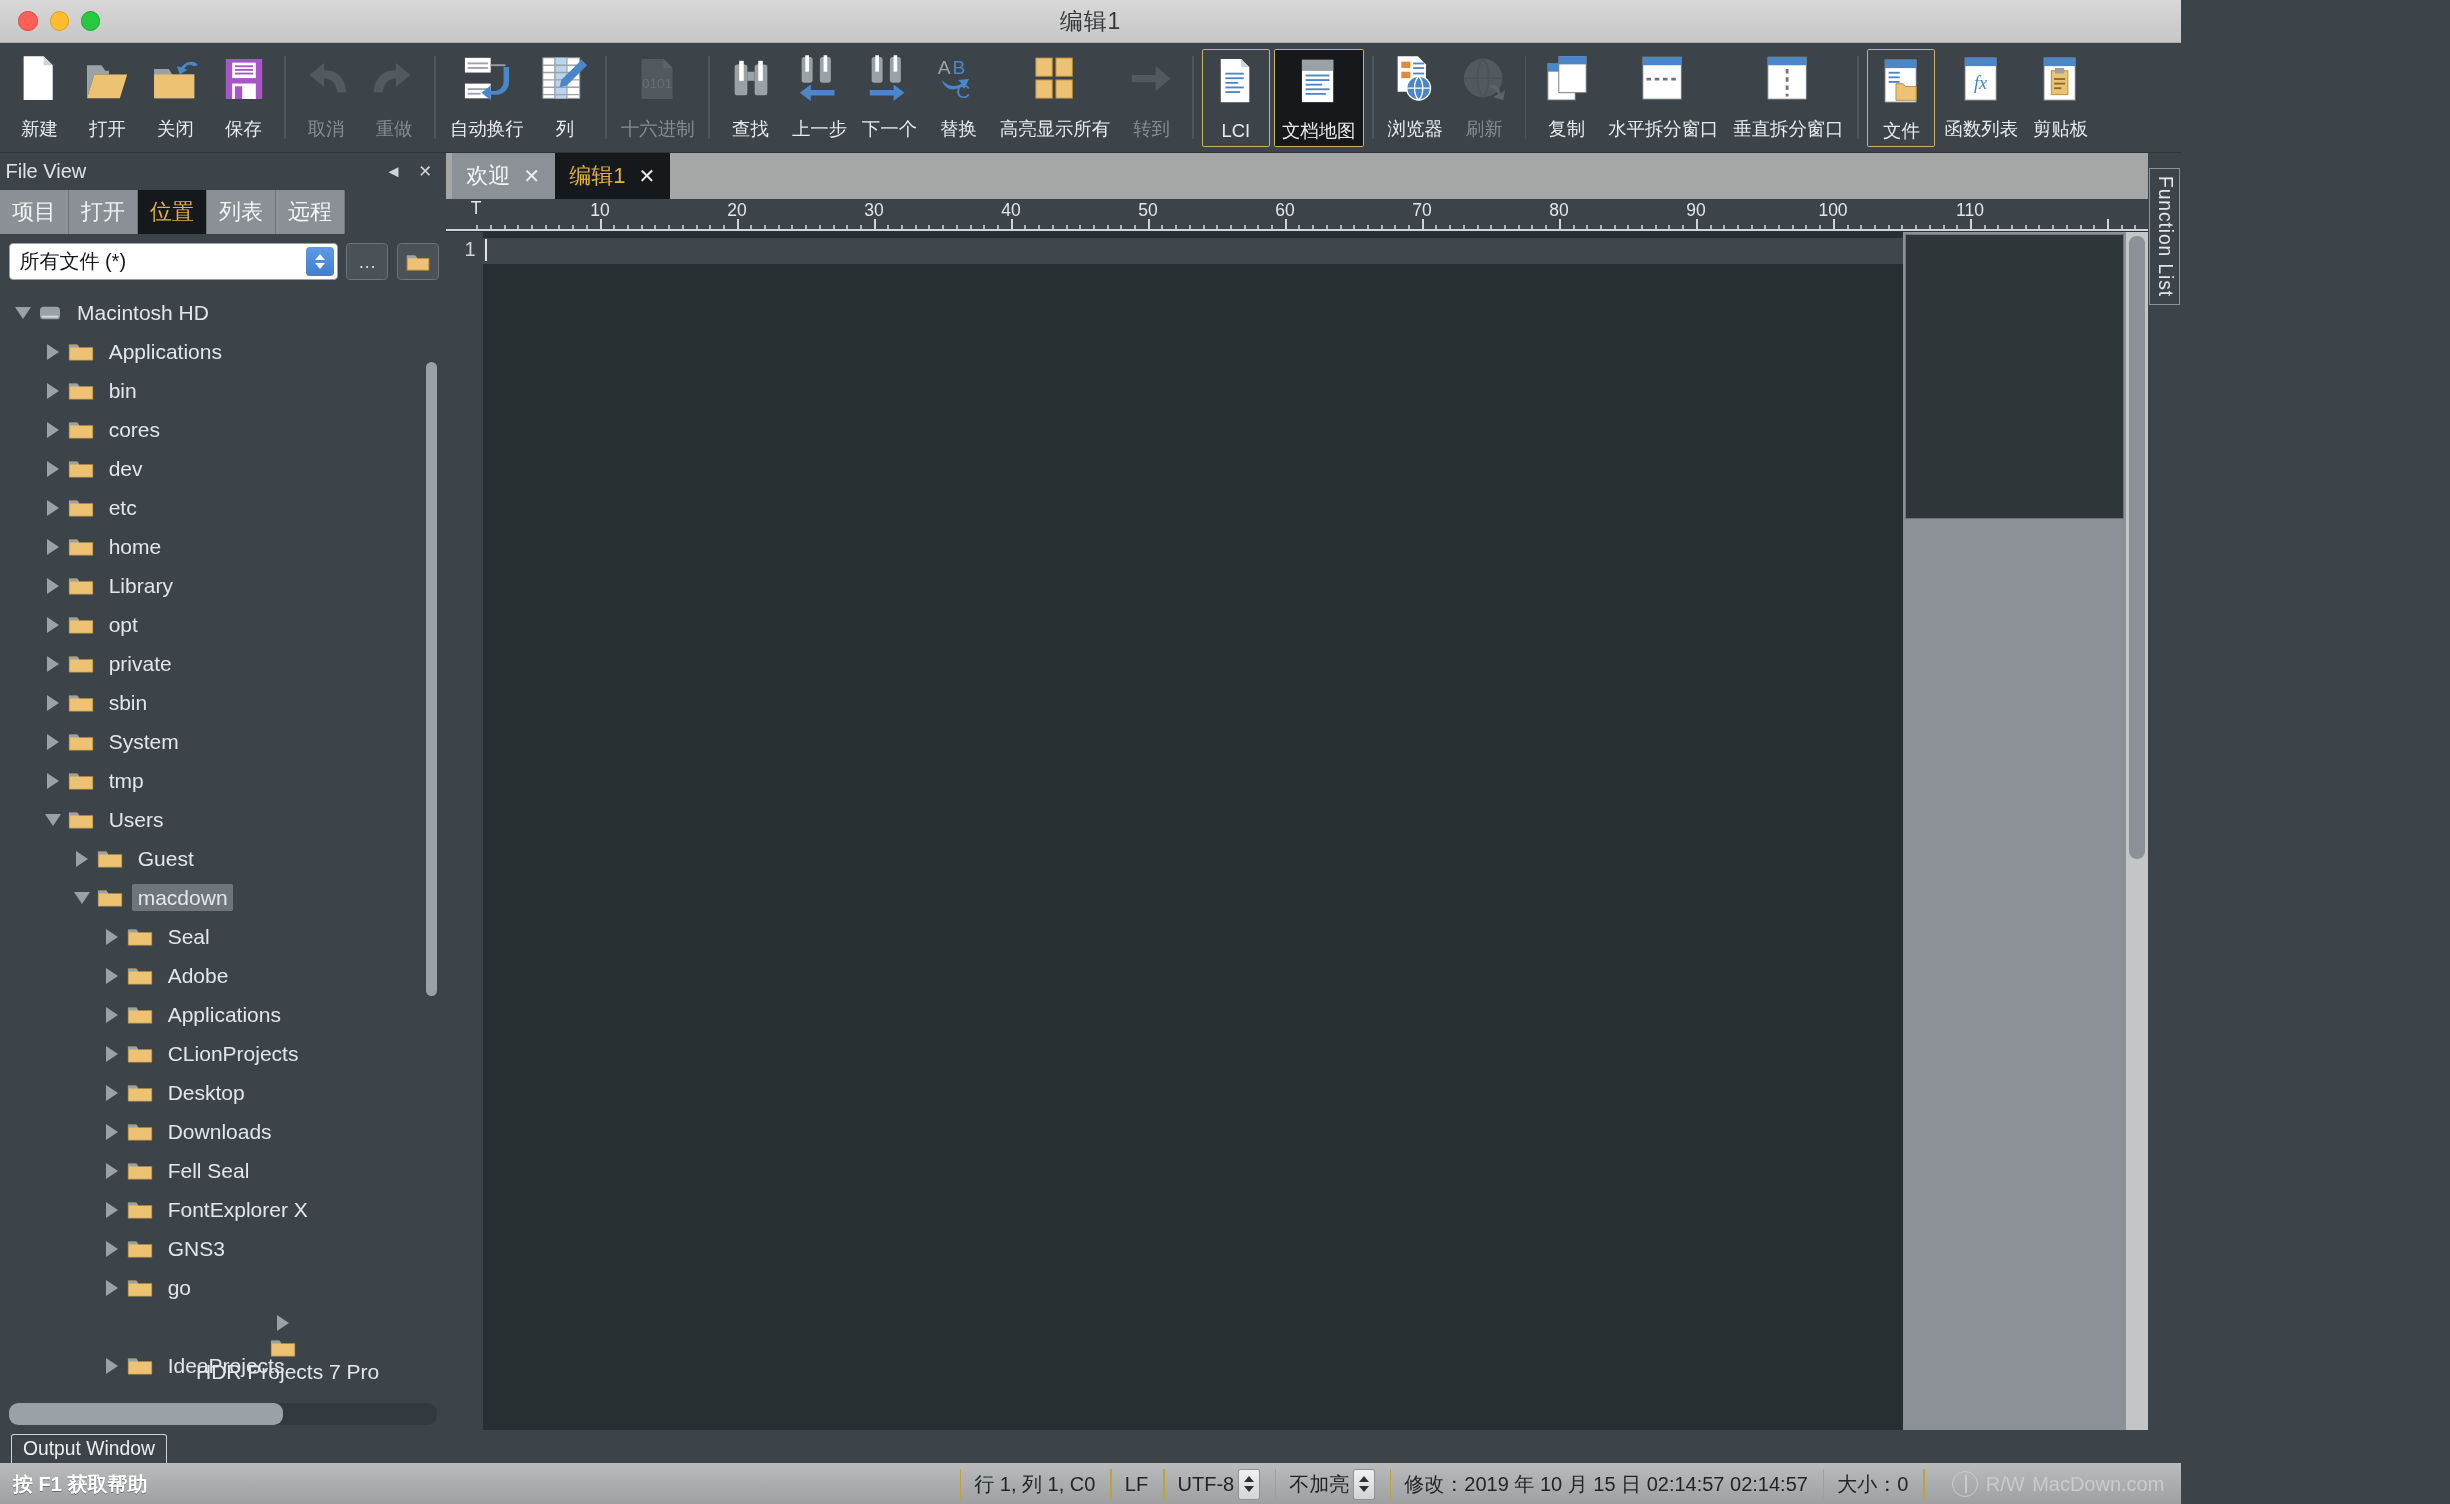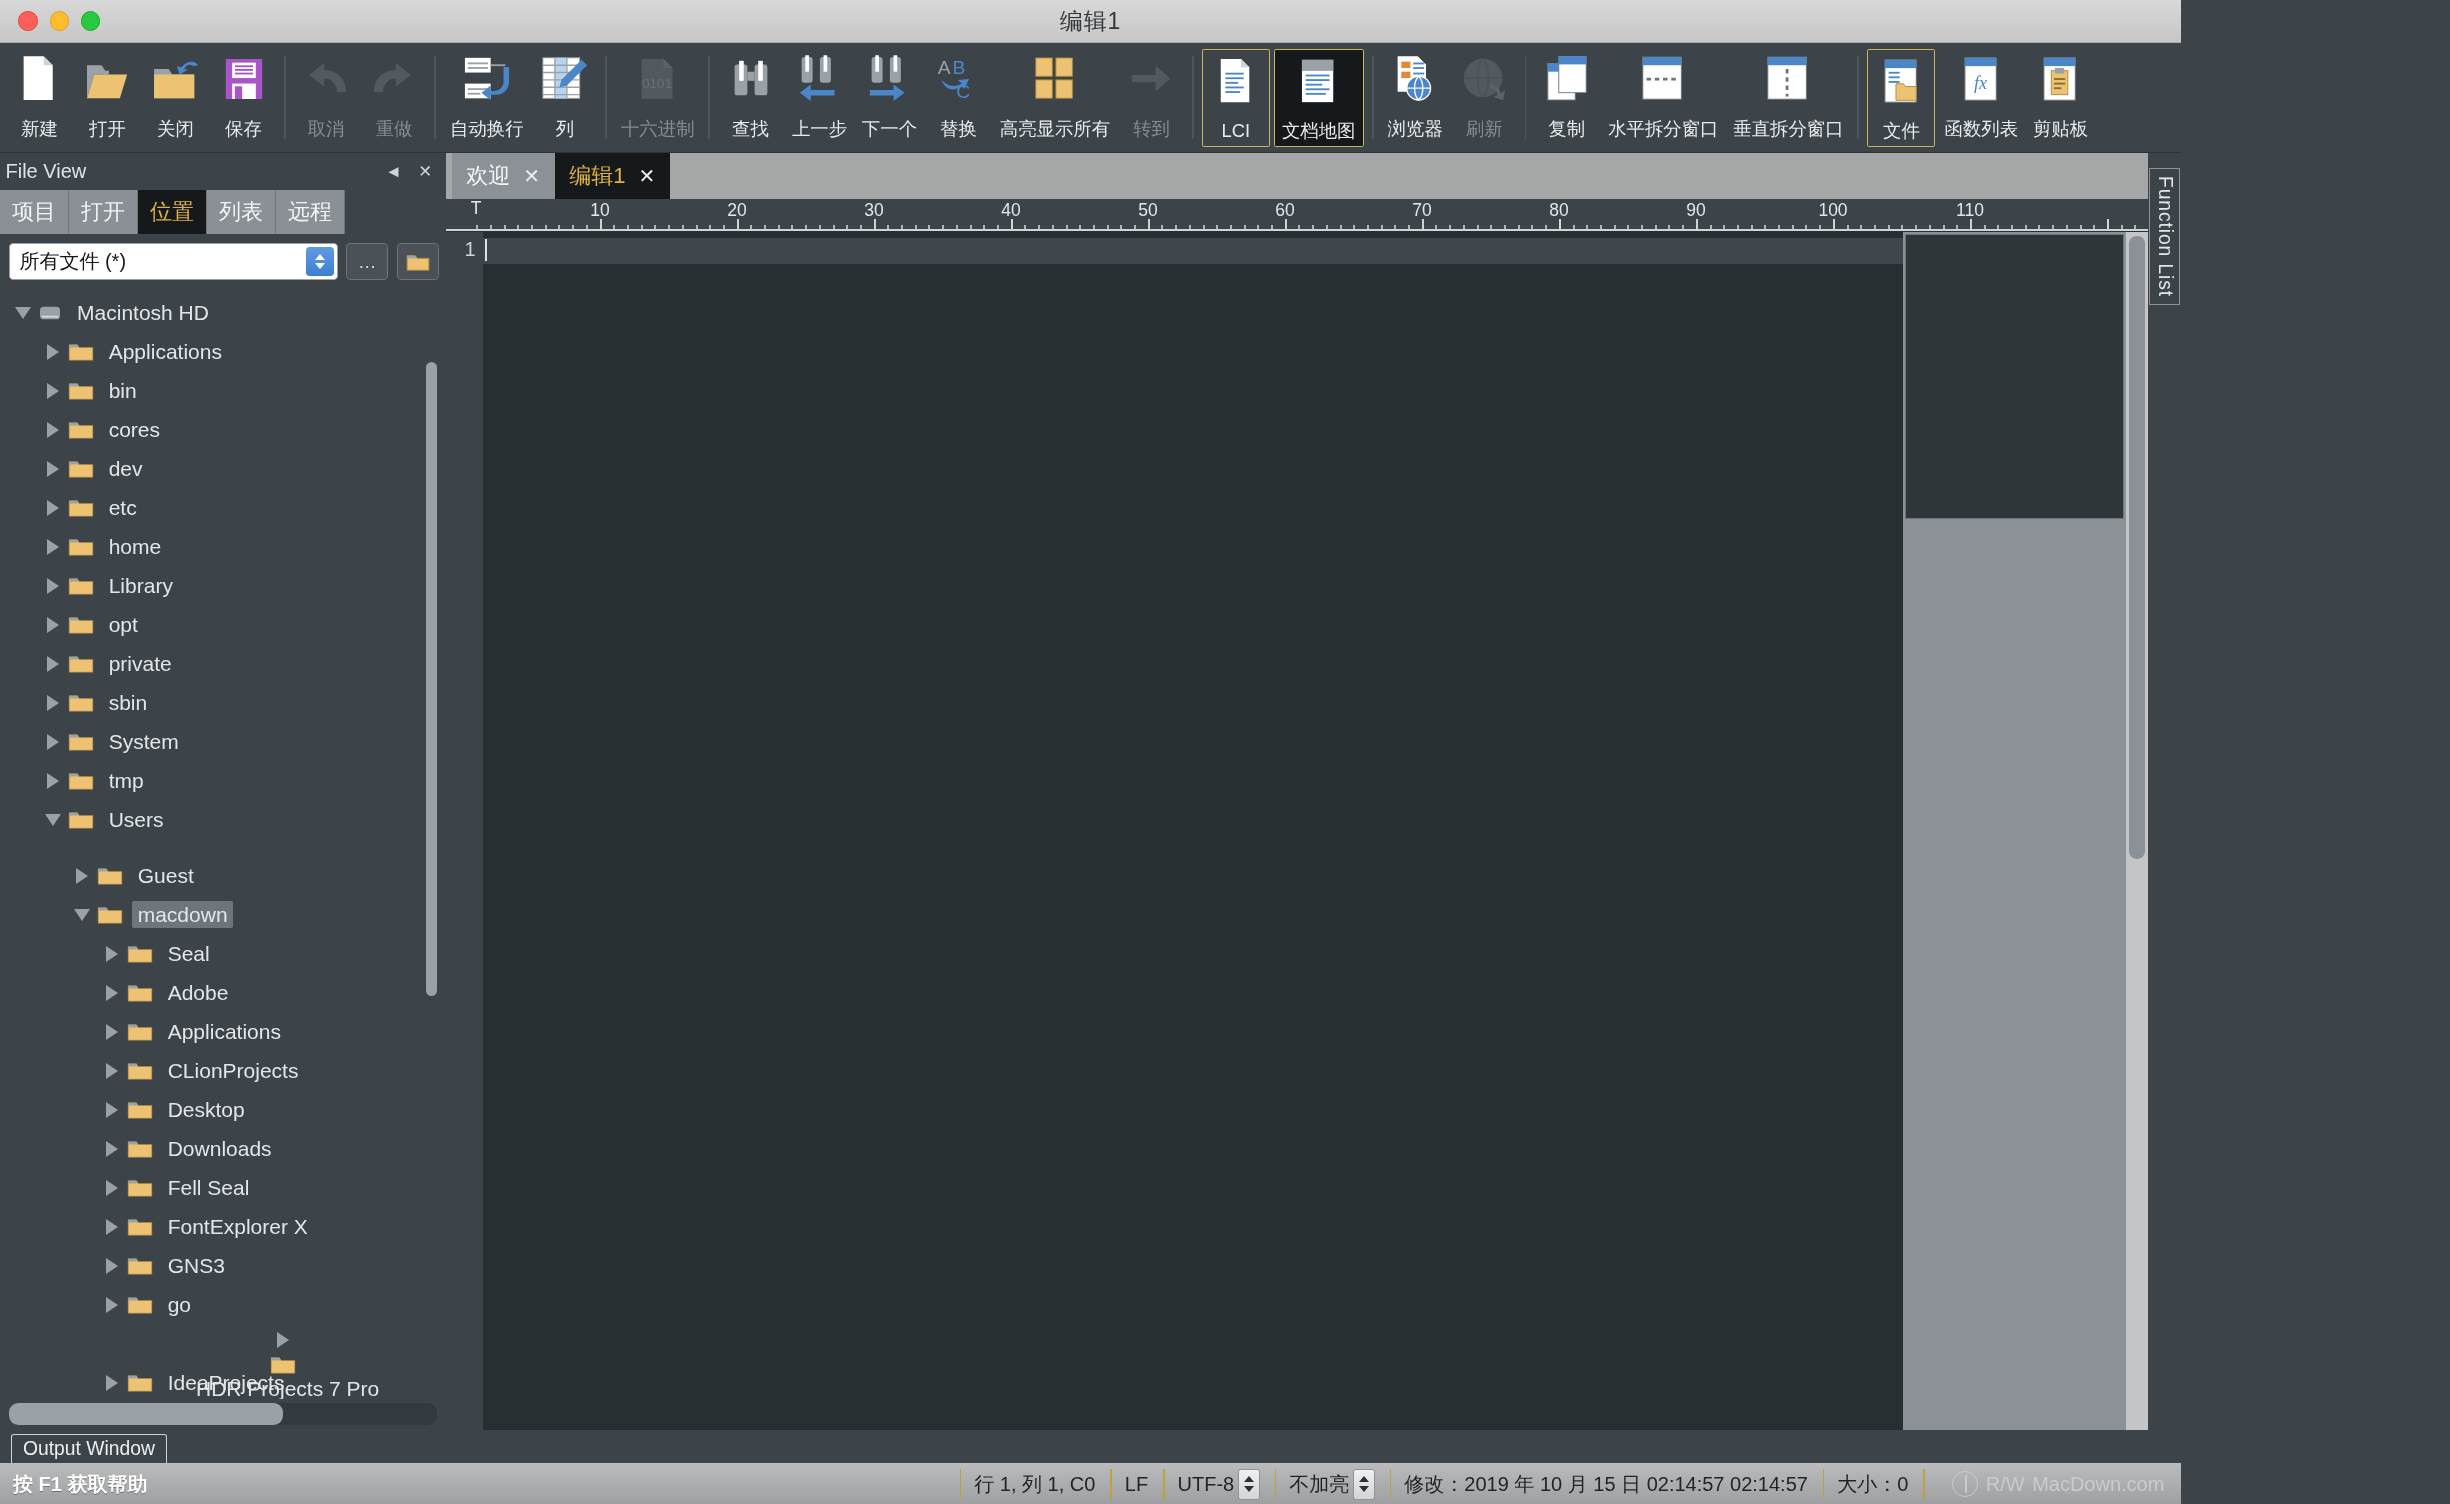--- a/index.html
+++ b/index.html
@@ -704,21 +704,21 @@
               <span class="tri open"></span>
             </div>
             <span class="ticon">
               <svg width="26" height="20" viewBox="0 0 28 22">
                 <path d="M1 3h9l2 3h15v14H1z" fill="#edc373" stroke="#b08a3c" stroke-width="0.6"></path>
                 <path d="M1 3h9l2 3H1z" fill="#9aa1a7"></path>
               </svg>
             </span>
             <span class="tname">Users</span>
           </div>
-          <div class="trow" style="padding-left: 66px; margin-top: 17px;">
+          <div class="trow" style="padding-left: 66px;">
             <div class="tw">
               <span class="tri"></span>
             </div>
             <span class="ticon">
               <svg width="26" height="20" viewBox="0 0 28 22">
                 <path d="M1 3h9l2 3h15v14H1z" fill="#edc373" stroke="#b08a3c" stroke-width="0.6"></path>
                 <path d="M1 3h9l2 3H1z" fill="#9aa1a7"></path>
               </svg>
             </span>
             <span class="tname">Guest</span>

